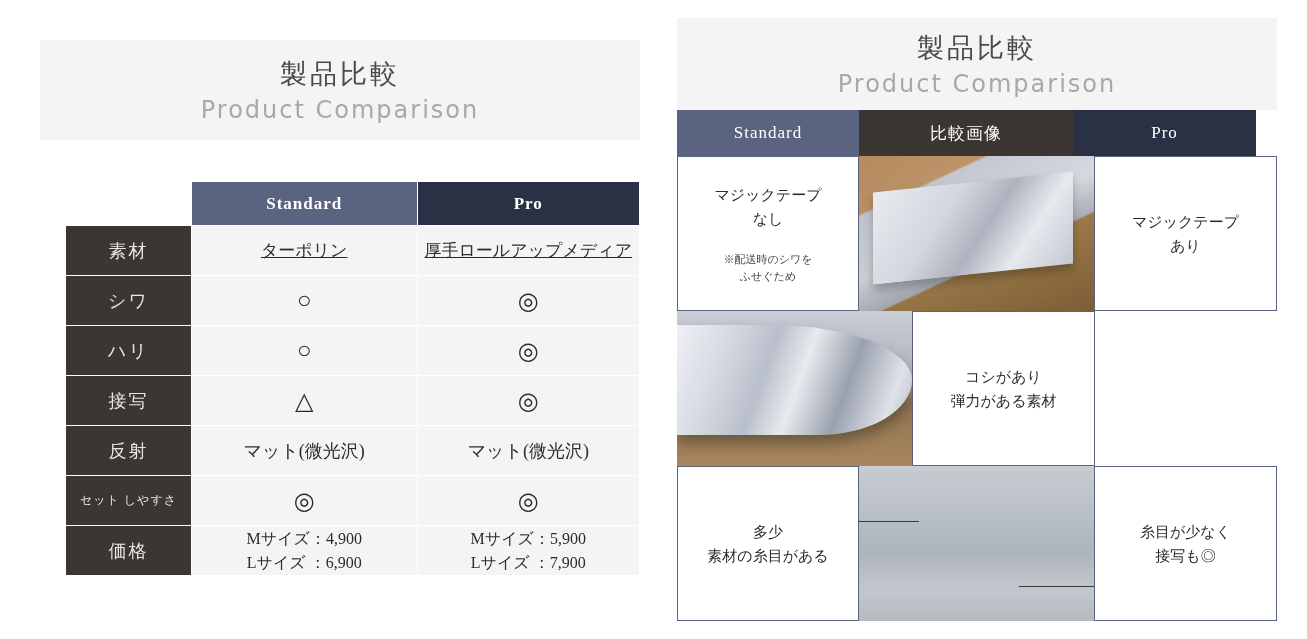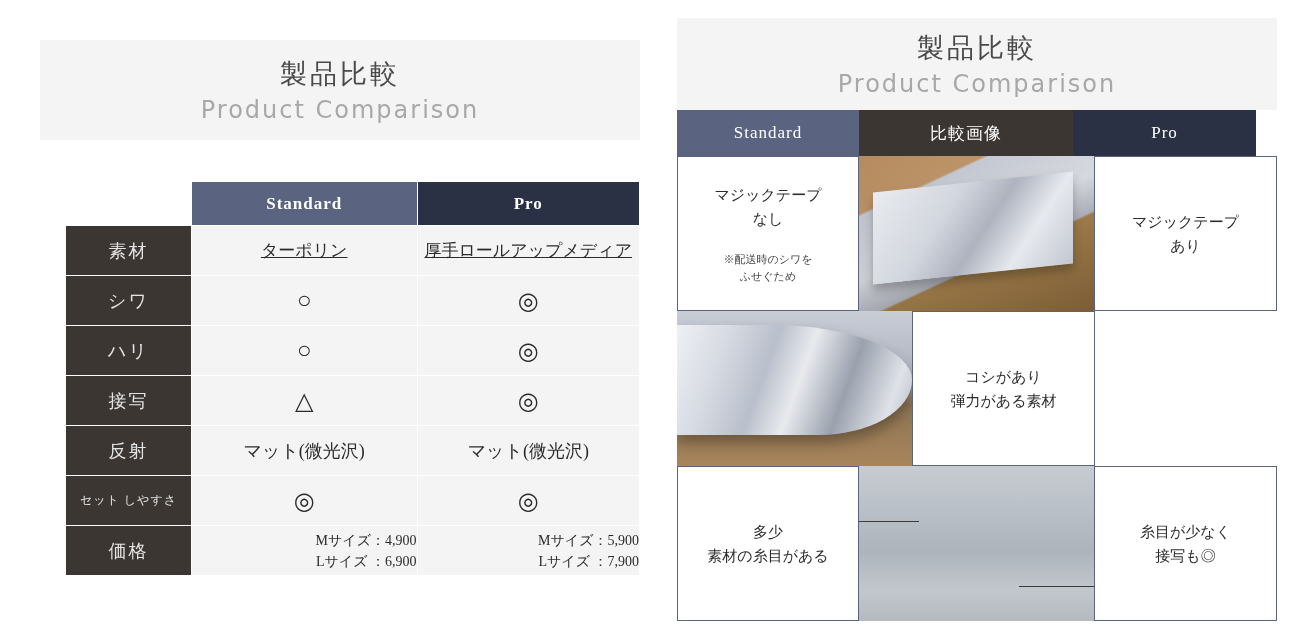--- a/index.html
+++ b/index.html
@@ -93,21 +93,21 @@
   }
   .lt-rowlabel.small { font-size: 12px; line-height: 1.35; letter-spacing: 1px; }
   .lt-cell {
     background: #f4f4f4;
     color: #2b2b2b;
     text-align: center;
     font-size: 18px;
     height: 50px;
   }
   .lt-cell.sym { font-size: 24px; }
-  .lt-cell.price { font-size: 14px; line-height: 1.5; text-align: right; }
+  .lt-cell.price { font-size: 16px; line-height: 1.5; }
   .lt-cell.mat { font-size: 17px; text-decoration: underline; }
   .lt-cell .line { display: block; }
 
   
   .right-panel {
     position: absolute;
     left: 677px;
     top: 18px;
     width: 600px;
     height: 600px;

